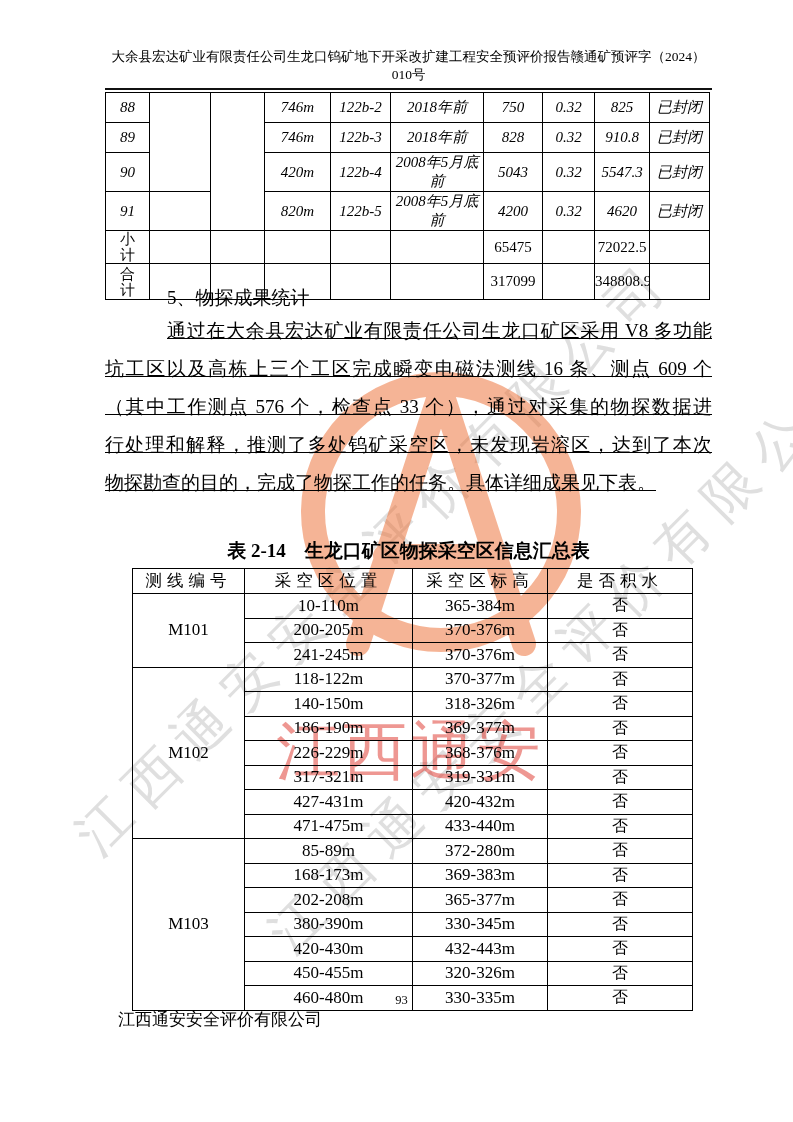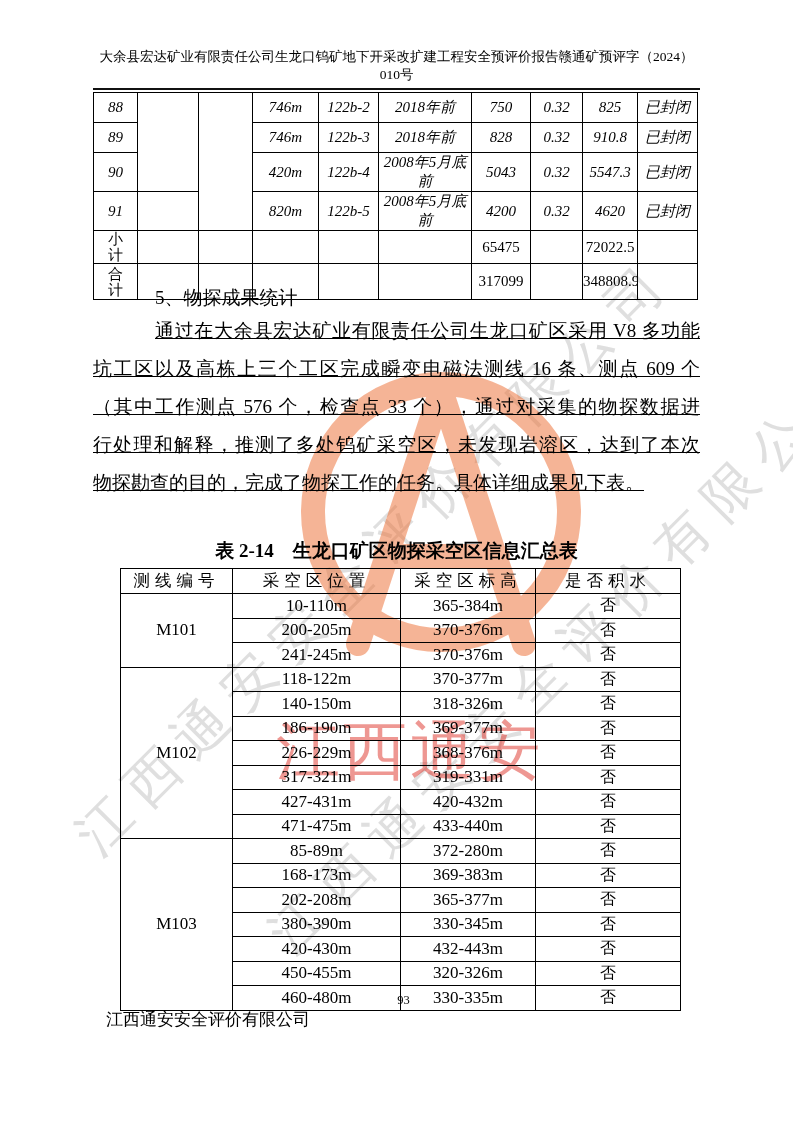--- a/index.html
+++ b/index.html
@@ -1,18 +1,18 @@
 <!DOCTYPE html>
 <html><head>
 <meta charset="utf-8">
 <style>
   html,body{margin:0;padding:0;background:#888;}
   .page{position:relative;width:793px;height:1122px;background:#ffffff;overflow:hidden;
         font-family:"Liberation Serif","DejaVu Serif",serif;color:#000;}
-  .content{position:absolute;inset:0;z-index:1;}
+  .content{position:absolute;inset:0;z-index:1;margin-left:12px;}
 
   
   .wm-layer{position:absolute;inset:0;z-index:0;}
   .wm-diag{position:absolute;white-space:nowrap;font-size:54px;letter-spacing:14px;
            color:rgba(178,178,178,0.42);transform:rotate(-45deg);transform-origin:0 100%;}
   .wm-diag-1{left:112px;top:798px;}
   .wm-diag-2{left:305px;top:896px;}
   .wm-logo{position:absolute;left:288px;top:358px;opacity:0.5;}
   .wm-ta{position:absolute;left:320px;top:548px;font-size:96px;font-weight:bold;
          font-family:"Liberation Sans",sans-serif;color:rgba(110,200,235,0.55);letter-spacing:2px;}
@@ -40,21 +40,21 @@
   
   .sec-heading{position:absolute;left:155px;top:287px;font-size:19px;line-height:22px;}
   .para{position:absolute;left:93px;top:312px;width:607px;font-size:19px;}
   .pline{height:38px;line-height:38px;text-align:justify;text-align-last:justify;white-space:nowrap;text-decoration:underline;}
   .pline.first{text-indent:62px;}
   .pline.last{text-align:left;text-align-last:left;}
   .tbl-caption{position:absolute;left:93px;top:538px;width:607px;text-align:center;
                font-weight:bold;font-size:19px;}
 
   
-  .page-number{position:absolute;left:100px;top:993px;width:607px;text-align:center;font-size:12.5px;}
+  .page-number{position:absolute;left:86px;top:993px;width:607px;text-align:center;font-size:12.5px;}
   .footer-company{position:absolute;left:106px;top:1008px;font-size:17px;}
 </style>
 </head>
 <body>
 
 <div class="page">
 
   <div class="wm-layer">
     <div class="wm-diag wm-diag-1">江西通安安全评价有限公司</div>
     <div class="wm-diag wm-diag-2">江西通安安全评价有限公司</div>

